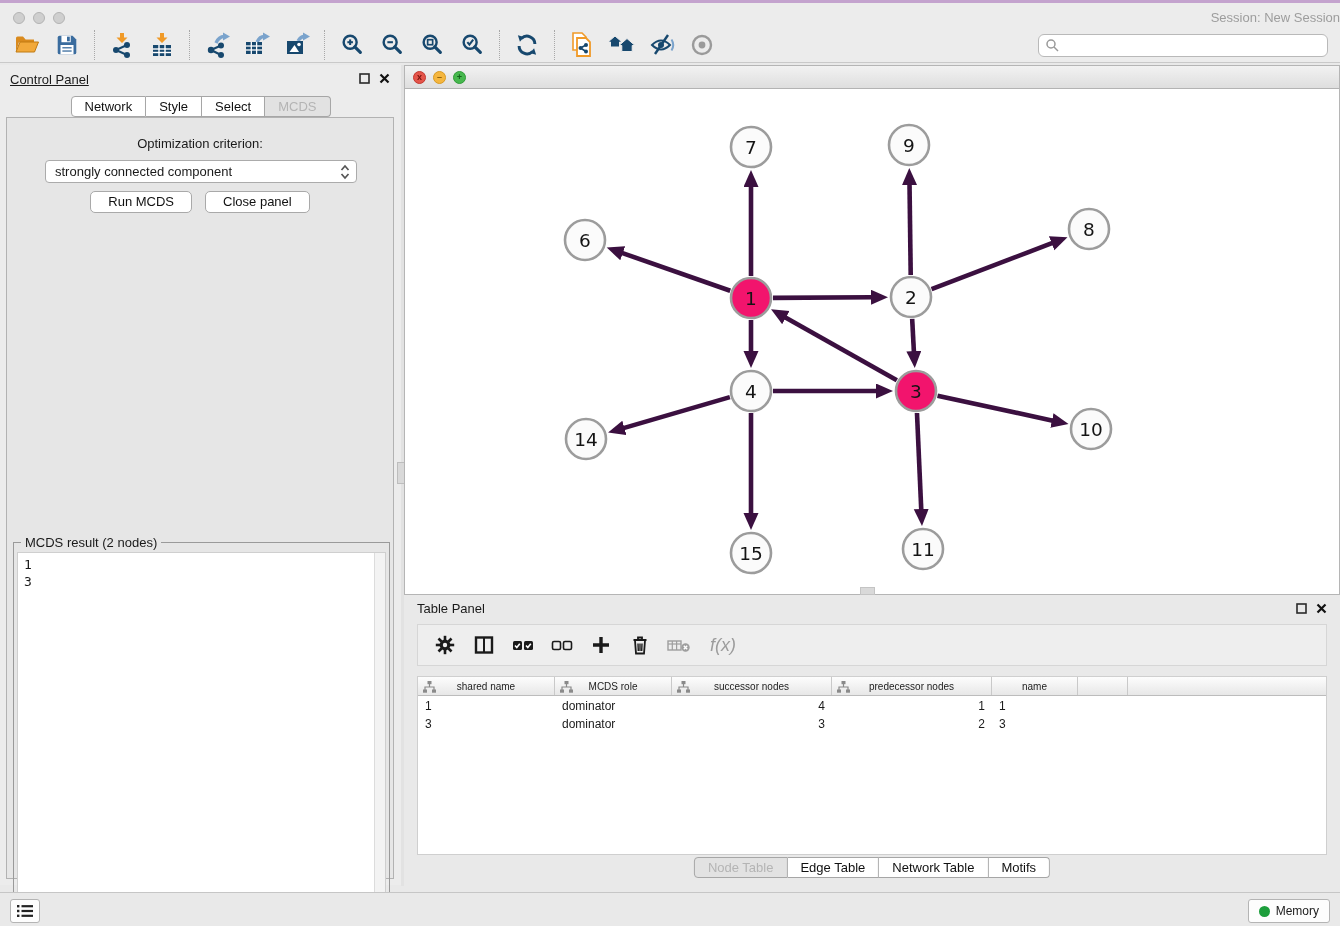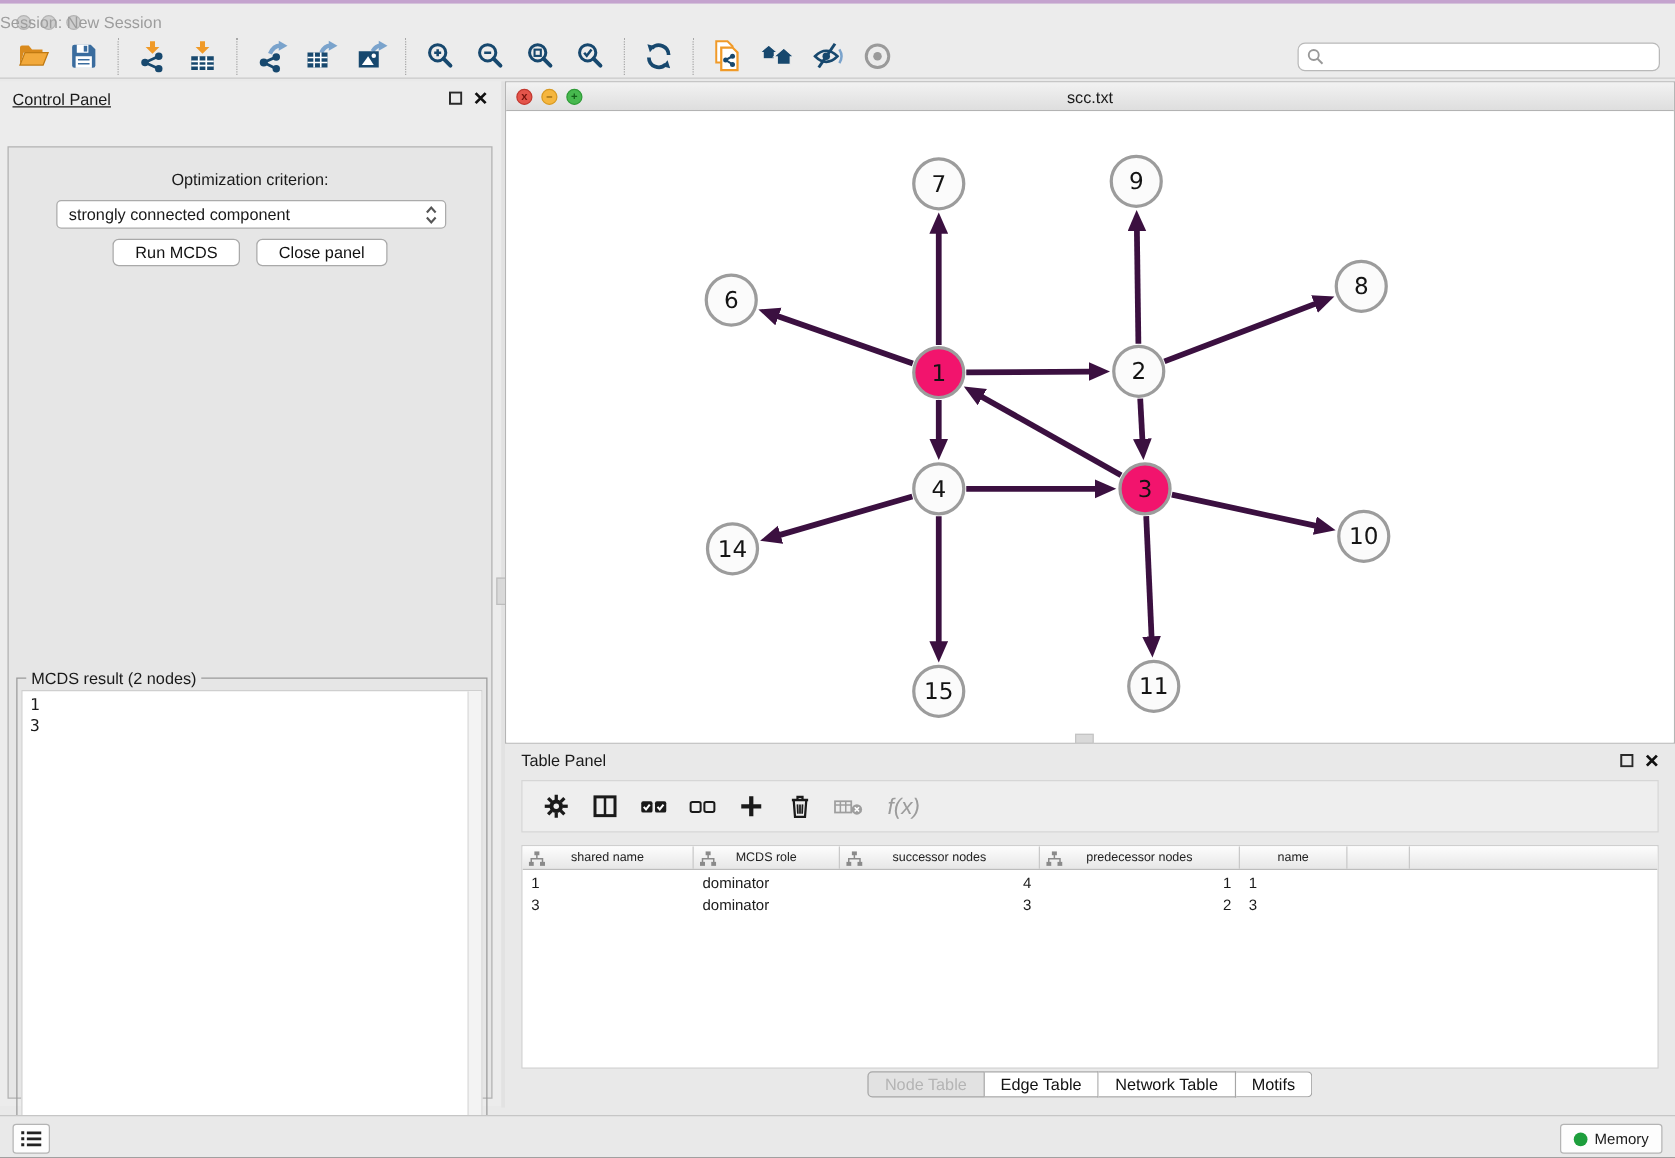--- a/index.html
+++ b/index.html
@@ -8,21 +8,21 @@
     position:relative; width:1340px; height:926px;
     background:#e9e9e9; overflow:hidden;
     font-family:"Liberation Sans", sans-serif; color:#1a1a1a;
     -webkit-font-smoothing:antialiased;
   }
   
   .desktop-strip { position:absolute; left:0; top:0; width:100%; height:3px; background:#c4a3ce; }
   .titlebar { position:absolute; left:0; top:3px; width:100%; height:25px; background:#ececec; }
   .traffic { position:absolute; top:9px; left:13px; display:flex; gap:8px; }
   .traffic .dot { width:12px; height:12px; border-radius:50%; background:#cfcfcf; border:1px solid #b3b3b3; }
-  .win-title { position:absolute; left:0; right:0; top:7px; text-align:left; font-size:13px; color:#9d9d9d; }
+  .win-title { position:absolute; left:0; right:0; top:7px; text-align:right; font-size:13px; color:#9d9d9d; }
   .toolbar {
     position:absolute; left:0; top:28px; width:100%; height:35px; background:#ececec;
     border-bottom:1px solid #c9c9c9; display:flex; align-items:center; padding:0 10px;
   }
   .tb { width:34px; height:30px; display:flex; align-items:center; justify-content:center; border-radius:4px; }
   .tb + .tb { margin-left:6px; }
   .tsep { width:1px; height:30px; border-left:1px dotted #a8a8a8; margin:0 10px; }
   .searchbox {
     margin-left:auto; margin-right:2px; width:290px; height:23px; background:#fff;
     border:1px solid #b9b9b9; border-radius:6px; display:flex; align-items:center; padding:0 6px; gap:4px;
@@ -288,20 +288,26 @@
         <svg width="11" height="11" viewBox="0 0 11 11">
             <rect x="1" y="1" width="9" height="9" fill="none" stroke="#2a2a2a" stroke-width="1.6"></rect>
           </svg>
       </div>
       <div class="hic">
         <svg width="11" height="11" viewBox="0 0 11 11">
             <path d="M1.5 1.5 L9.5 9.5 M9.5 1.5 L1.5 9.5" stroke="#111" stroke-width="2.2"></path>
           </svg>
       </div>
     </div>
+    <div class="seg cp-tabs">
+        <div class="seg-tab">Network</div>
+        <div class="seg-tab">Style</div>
+        <div class="seg-tab">Select</div>
+        <div class="seg-tab active">MCDS</div>
+      </div>
     <div class="cp-content">
       <div class="opt-label">Optimization criterion:</div>
       <div class="dropdown">
         <span class="dd-label">strongly connected component</span>
         <svg width="10" height="16" viewBox="0 0 10 16">
           <path d="M1.5 6 L5 2 L8.5 6" fill="none" stroke="#555" stroke-width="1.7"></path>
           <path d="M1.5 10 L5 14 L8.5 10" fill="none" stroke="#555" stroke-width="1.7"></path>
         </svg>
       </div>
       <div class="btnrow">
@@ -322,21 +328,20 @@
   <div class="vsplitter"></div>
   <div class="vsplit-handle"></div>
 
   <div class="net-window">
     <div class="net-titlebar">
       <div class="net-traffic">
         <div class="mac red">x</div>
         <div class="mac yellow">–</div>
         <div class="mac green">+</div>
       </div>
-      <div class="net-title">scc.txt</div>
     </div>
     <div class="net-canvas">
       <svg width="934" height="505" viewBox="0 0 934 505">
         <defs>
           <marker id="arw" markerUnits="userSpaceOnUse" markerWidth="18" markerHeight="16" refX="1" refY="7.5" orient="auto">
             <path d="M0 0 L17 7.5 L0 15 Z" fill="#3b1040"></path>
           </marker>
         </defs>
         <g id="edge-layer">
             <line x1="346" y1="187" x2="346" y2="97" stroke="#3b1040" stroke-width="4.6" marker-end="url(#arw)"></line>

